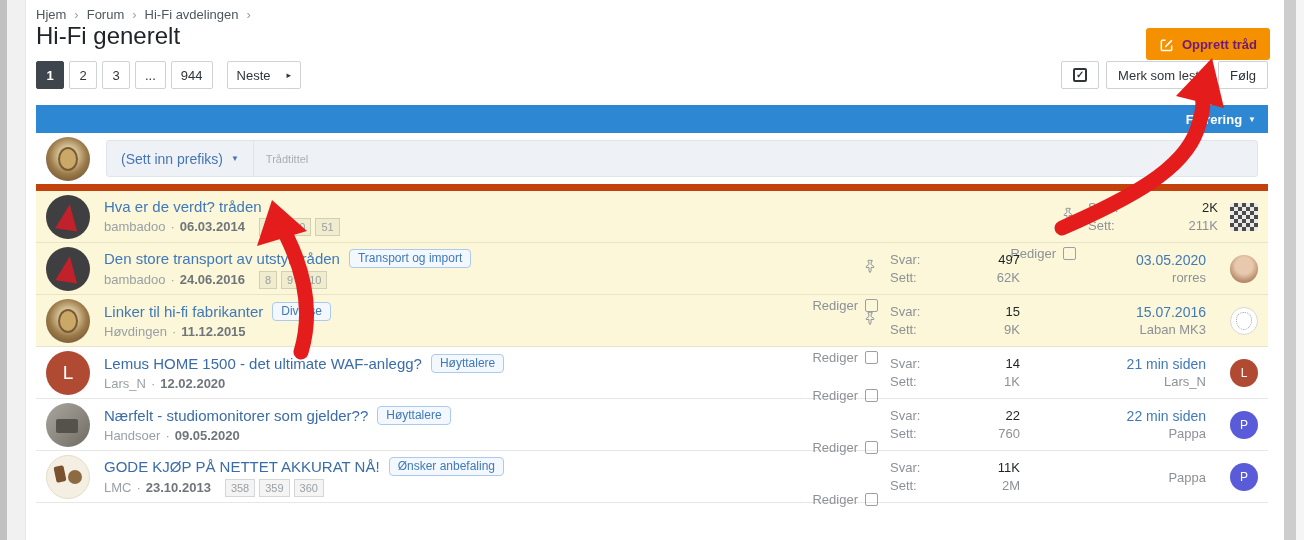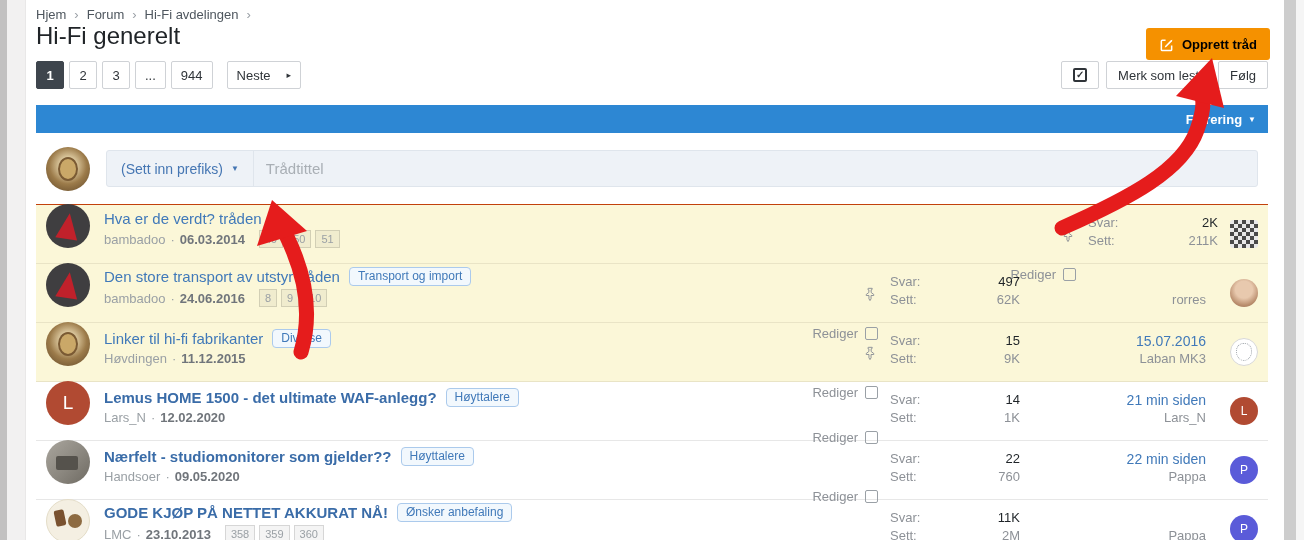--- a/index.html
+++ b/index.html
@@ -17,21 +17,21 @@
 
   
   .breadcrumb { padding-top:7px; font-size:13px; color:#4e565e; display:flex; align-items:center; gap:8px; }
   .breadcrumb a { color:#4e565e; text-decoration:none; cursor:pointer; }
   .breadcrumb .sep { color:#9aa0a6; font-size:13px; }
 
   
   .page-title { font-size:24px; font-weight:400; color:#202428; }
   .page-desc { margin-top:8px; font-size:13px; color:#8d9197; white-space:nowrap; }
 
-  .create-btn { position:absolute; top:28px; right:-2px; height:30px; background:#f59100; color:#000000;
+  .create-btn { position:absolute; top:28px; right:-2px; height:30px; background:#f59100; color:#701a75;
     border:none; border-radius:3px; display:flex; align-items:center; gap:8px; padding:16px 13px;
     font-size:13px; font-weight:700; cursor:pointer; }
 
   
   .controls { margin-top:11px; display:flex; align-items:center; position:relative; height:28px; }
   .pager { display:flex; gap:5px; align-items:center; }
   .pg-btn { min-width:28px; height:28px; padding:0 9px; background:#fff; border:1px solid #cfd2d6; border-radius:2px;
     font-size:13px; color:#2f3439; display:flex; align-items:center; justify-content:center; cursor:pointer; }
   .pg-btn.active { background:#3e454d; border-color:#3e454d; color:#fff; font-weight:700; }
   .pg-next { margin-left:9px; display:flex; gap:16px; align-items:center; }
@@ -41,54 +41,54 @@
     font-size:13px; color:#2f3439; display:flex; align-items:center; justify-content:center; cursor:pointer; }
   .cb-box { width:14px; height:14px; border:2px solid #2f3439; border-radius:2px; font-size:10px; line-height:10px;
     font-weight:700; color:#2f3439; display:flex; align-items:center; justify-content:center; }
 
   
   .filter-bar { margin-top:16px; height:28px; background:#2d87d3; display:flex; align-items:center;
     justify-content:flex-end; padding-right:12px; color:#fff; font-size:13px; font-weight:700; gap:6px; cursor:pointer; }
   .filter-bar .caret { font-size:8px; }
 
   
-  .quick-row { height:72px; background:#fff; display:flex; align-items:center; padding:0 10px; border-bottom:1px solid #c2410c; }
+  .quick-row { height:58px; background:#fff; display:flex; align-items:center; padding:0 10px; border-bottom:7px solid #c2410c; }
   .quick-row .avatar { margin-right:16px; }
   .quick-group { flex:1; height:37px; background:#eef2f7; border:1px solid #dfe5ec; border-radius:3px;
     display:flex; align-items:center; }
   .prefix-sel { display:flex; align-items:center; gap:8px; padding:0 14px; height:100%; border-right:1px solid #dfe5ec;
     color:#4576b3; font-size:14px; cursor:pointer; white-space:nowrap; }
   .prefix-sel .caret { font-size:8px; color:#4576b3; }
   .ttl-input { flex:1; height:100%; border:none; background:transparent; outline:none; padding:0 12px;
-    font-size:15px; color:#0369a1; font-family:"Liberation Sans",sans-serif; }
+    font-size:11px; color:#0369a1; font-family:"Liberation Sans",sans-serif; }
   .ttl-input::placeholder { color:#a9afb5; }
 
   
-  .row { height:59px; display:flex; align-items:flex-end; padding:15px 10px; border-bottom:1px solid #e7e7e7; background:#fff; }
+  .row { height:52px; display:flex; align-items:center; padding:8px 10px; border-bottom:1px solid #e7e7e7; background:#fff; }
   .row.sticky { background:#fbf7d8; border-bottom-color:#e9e4c6; }
 
   .avatar { width:44px; height:44px; border-radius:50%; flex:none; position:relative; overflow:hidden; cursor:pointer; }
   .av-bambadoo { background:#3f3e40; }
   .av-bambadoo .bird { position:absolute; left:11px; top:9px; width:0; height:0;
     border-left:11px solid transparent; border-right:11px solid transparent; border-bottom:26px solid #c0212b; transform:rotate(8deg); }
   .av-chief { background:radial-gradient(circle at 50% 42%, #d8c49a 0 26%, #9c7b4a 55%, #5d4426 100%); }
   .av-chief::after { content:""; position:absolute; left:14px; top:12px; width:16px; height:20px; border-radius:50%;
     background:#caa868; box-shadow:0 0 0 2px #7a5a33; }
   .av-letter { display:flex; align-items:center; justify-content:center; color:#fff; font-size:19px; font-weight:400; }
   .av-lars { background:#b14a32; }
   .av-photo { background:linear-gradient(135deg,#aaa69e 0%,#8b877f 55%,#6e6a62 100%); }
   .av-photo::after { content:""; position:absolute; left:10px; top:16px; width:22px; height:14px; background:#55524c; border-radius:2px; }
   .av-lmc { background:#f4efe2; border:1px solid #e4ddc8; }
   .av-lmc::before { content:""; position:absolute; left:8px; top:10px; width:10px; height:16px; background:#7a5230; border-radius:2px; transform:rotate(-12deg); }
   .av-lmc::after { content:""; position:absolute; right:7px; top:14px; width:14px; height:14px; background:#8d6b42; border-radius:50%; }
 
   .main { flex:1; min-width:0; padding-left:14px; }
   .title-line { display:flex; align-items:center; gap:9px; }
   .t-title { font-size:15px; color:#4079b9; text-decoration:none; white-space:nowrap; cursor:pointer; }
-  .row.unread .t-title { font-weight:700; color:#3a6ca8; }
+  .row.unread .t-title { font-weight:400; color:#3a6ca8; }
   .badge { border:1px solid #abcaec; background:#f2f8fd; color:#4079b9; border-radius:4px;
     padding:1px 8px 2px; font-size:12px; white-space:nowrap; cursor:pointer; }
   .meta { margin-top:3px; font-size:13px; color:#9aa0a5; display:flex; align-items:center; gap:5px; }
   .meta .m-date { color:#70757b; font-weight:700; }
   .chips { display:flex; gap:4px; margin-left:9px; }
   .chip { font-size:11px; color:#9aa0a5; background:rgba(0,0,0,0.045); border:1px solid rgba(0,0,0,0.12);
     border-radius:0; padding:0 5px; line-height:16px; cursor:pointer; }
 
   .editcol { width:130px; flex:none; height:100%; display:flex; flex-direction:column; align-items:flex-end;
     justify-content:space-between; padding:8px 12px 9px 0;gap:25px; }
@@ -267,20 +267,21 @@
         <div class="srow">
             <span class="slabel">Svar:</span>
             <span class="sval dark">497</span>
           </div>
         <div class="srow">
             <span class="slabel">Sett:</span>
             <span class="sval">62K</span>
           </div>
       </div>
       <div class="last">
+        <a class="ldate">03.05.2020</a>
         <div class="luser">rorres</div>
       </div>
       <div class="miniwrap">
           <span class="miniav mini-face"></span>
         </div>
     </div>
 
     <div class="row sticky">
       <div class="avatar av-chief"></div>
       <div class="main">

